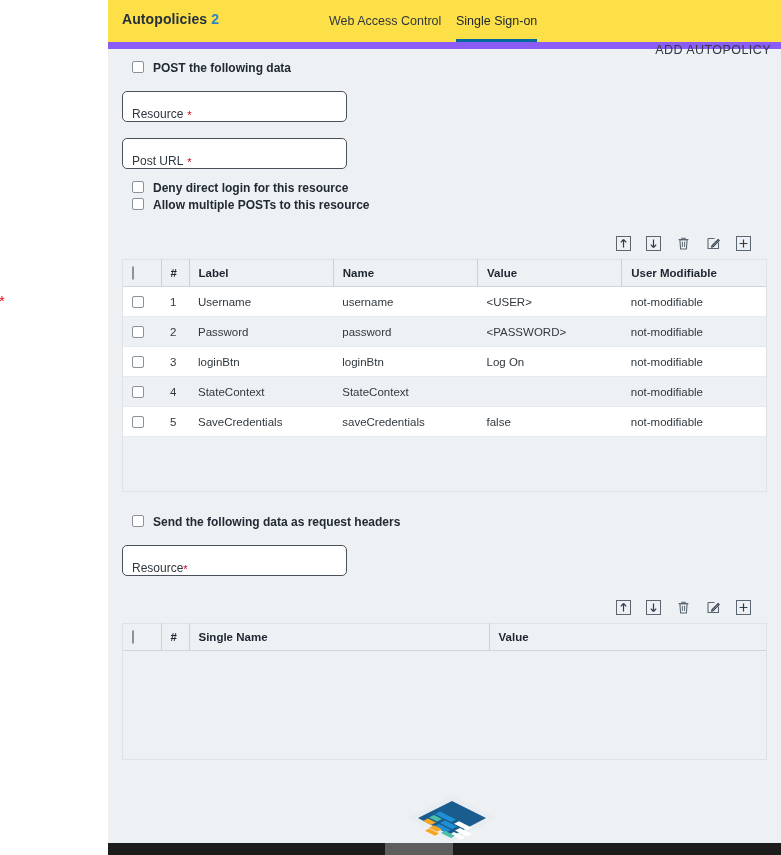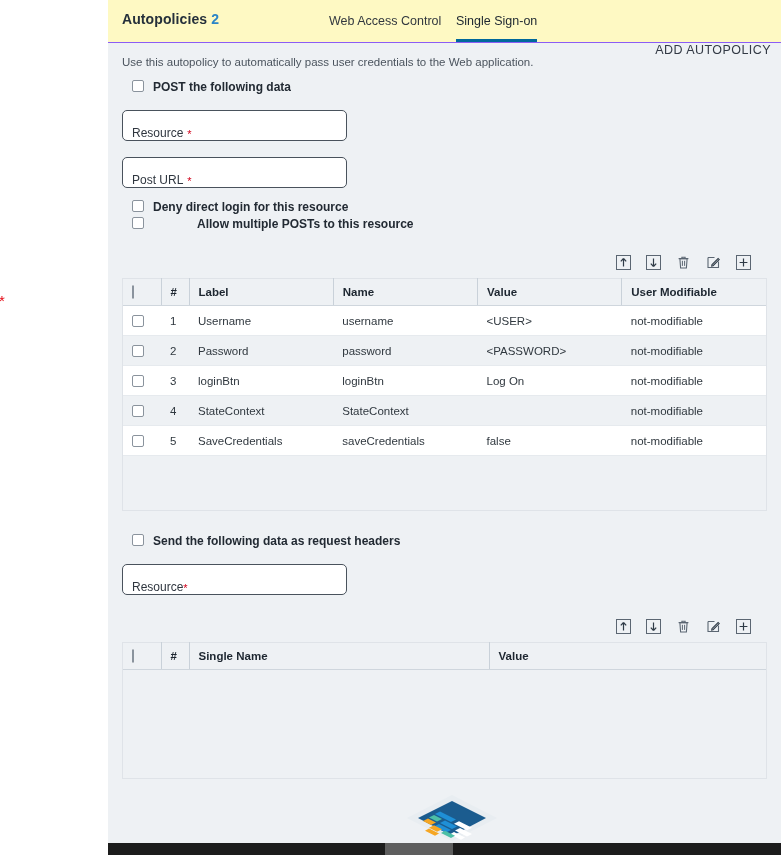--- a/index.html
+++ b/index.html
@@ -39,22 +39,22 @@
     left: 108px; top: 0;
     width: 673px; height: 843px;
     background: #eef1f4;
     overflow: hidden;
   }
 
   
   #tabstrip {
     position: relative;
     height: 42px;
-    border-bottom: 1px solid #8b5cf6;
-    background: #fef9c3;
+    border-bottom: 7px solid #8b5cf6;
+    background: #fde047;
   }
   .tab-title {
     position: absolute;
     left: 14px; top: 11px;
     font-size: 14px;
     font-weight: bold;
     color: #25303b;
     letter-spacing: .1px;
   }
   .tab-title .count {
@@ -98,21 +98,21 @@
     color: #4b545e;
   }
 
   
   .cbrow {
     display: flex;
     align-items: flex-start;
     margin-top: 12px;
     padding-left: 10px;
   }
-  .cbrow.tight { margin-top: 3px; gap: 44px; }
+  .cbrow.tight { margin-top: 3px; }
   .cbox {
     width: 12px; height: 12px;
     border: 1px solid #8a939d;
     border-radius: 2px;
     background: #ffffff;
     box-sizing: border-box;
     flex: 0 0 auto;
     cursor: pointer;
   }
   .cblabel {
@@ -253,21 +253,20 @@
     <div class="tab-title">
       <span>Autopolicies</span><span class="count">2</span>
     </div>
     <div class="tab" id="tab-web-access-control">Web Access Control</div>
     <div class="tab" id="tab-single-sign-on">Single Sign-on</div>
     <div id="add-autopolicy">ADD AUTOPOLICY</div>
   </div>
 
   <div id="body">
 
-    <div class="hint">Use this autopolicy to automatically pass user credentials to the Web application.</div>
 
     <div class="cbrow">
       <div class="cbox"></div>
       <div class="cblabel">POST the following data</div>
     </div>
 
     <div class="field">
       <span class="ph">Resource</span>
       <span class="req">*</span>
     </div>

